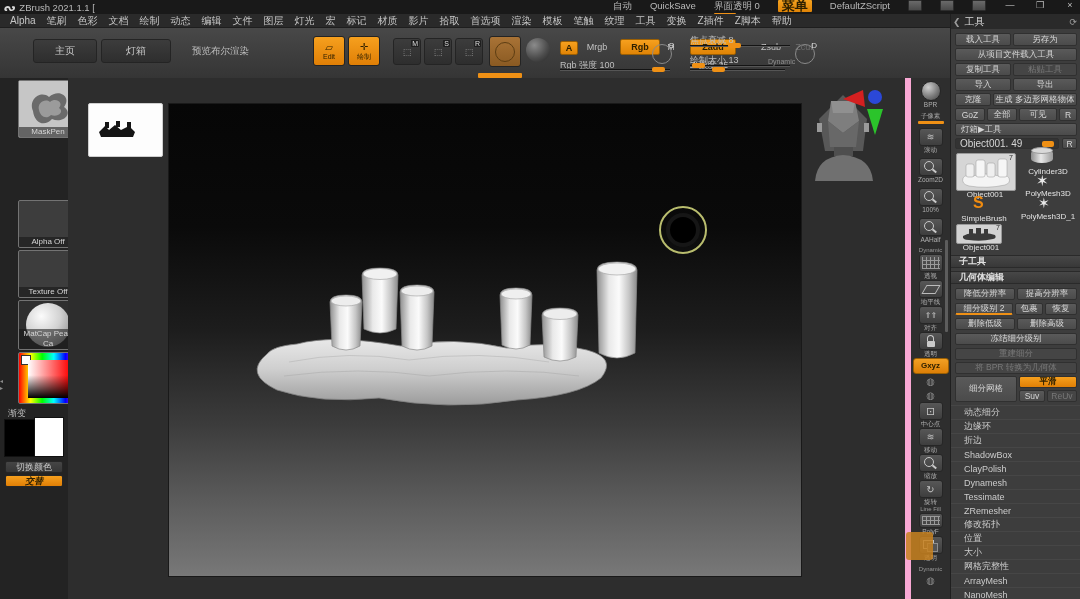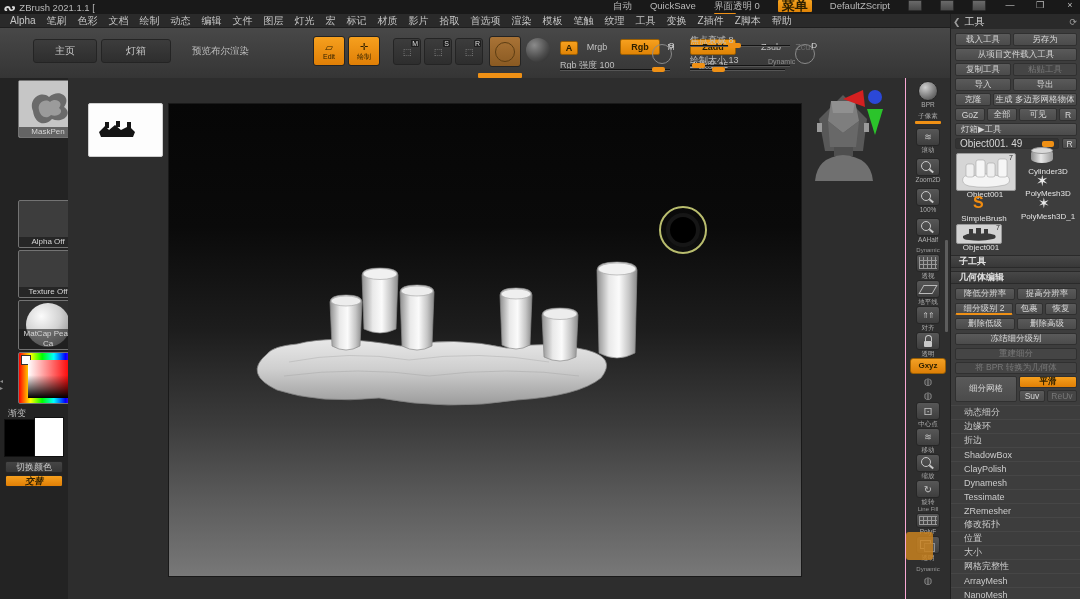--- a/index.html
+++ b/index.html
@@ -43,21 +43,21 @@
   .traybtn{position:absolute;left:5px;width:58px;height:12px;background:linear-gradient(#454545,#373737);border:1px solid #262626;border-radius:2px;font-size:9px;color:#c9c9c9;display:flex;align-items:center;justify-content:center;box-sizing:border-box;}
   .traybtn.orange{background:linear-gradient(#f6a01e,#e07f06);color:#2e2000;font-weight:bold;}
   
   #workspace{left:68px;top:78px;width:837px;height:521px;background:#2d2d2d;}
   #canvas{position:absolute;left:100px;top:25px;width:632px;height:472px;border:1px solid #191919;
     background:linear-gradient(180deg,#060606 0%,#0a0a0a 26%,#1d1d1d 48%,#3c3c3c 68%,#5f5f5f 86%,#787878 100%);}
   #navthumb{position:absolute;left:20px;top:25px;width:73px;height:52px;background:#fdfdfd;border:1px solid #cfcfcf;border-radius:2px;}
   #brushring{position:absolute;width:48px;height:48px;border:2px solid #b9bd6e;border-radius:50%;box-sizing:border-box;}
   #brushring .mid{position:absolute;left:50%;top:50%;width:34px;height:34px;margin:-17px 0 0 -17px;border:4px solid #161616;border-radius:50%;box-sizing:border-box;background:#000;}
   
-  #rightstrip{left:905px;top:78px;width:45px;height:521px;background:#2e2e2e;border-left:1px solid #f9a8d4;display:flex;flex-direction:column;align-items:center;padding-top:2px;box-sizing:border-box;}
+  #rightstrip{left:905px;top:78px;width:45px;height:521px;background:#2e2e2e;border-left:6px solid #f9a8d4;display:flex;flex-direction:column;align-items:center;padding-top:2px;box-sizing:border-box;}
   .sbtn{display:flex;flex-direction:column;align-items:center;justify-content:center;width:40px;flex:0 0 auto;}
   .sicon{width:22px;height:16px;background:linear-gradient(#575757,#3e3e3e);border:1px solid #262626;border-radius:3px;display:flex;align-items:center;justify-content:center;font-size:10px;color:#c3c3c3;position:relative;}
   .slab{font-size:6.5px;color:#aeaeae;line-height:8px;white-space:nowrap;}
   .stop{font-size:6px;color:#9a9a9a;line-height:7px;white-space:nowrap;}
   .sbtn.h30{height:30px}.sbtn.h26{height:26px}.sbtn.h34{height:34px}.sbtn.h16{height:16px}.sbtn.h14{height:14px}
   .ico-sphere .sicon{background:radial-gradient(circle at 35% 30%,#cfcfcf,#7c7c7c 55%,#3f3f3f);border-radius:50%;width:18px;height:18px;}
   .ico-slider::after{content:"";width:26px;height:3px;background:#ef9015;border-radius:1px;margin-top:1px;}
   .ico-mag .sicon::before{content:"";width:8px;height:8px;border:1.5px solid #c9c9c9;border-radius:50%;position:absolute;left:4px;top:2px;}
   .ico-mag .sicon::after{content:"";width:5px;height:1.5px;background:#c9c9c9;position:absolute;left:12px;top:11px;transform:rotate(40deg);}
   .ico-hand .sicon::before{content:"≋";font-size:9px;}

